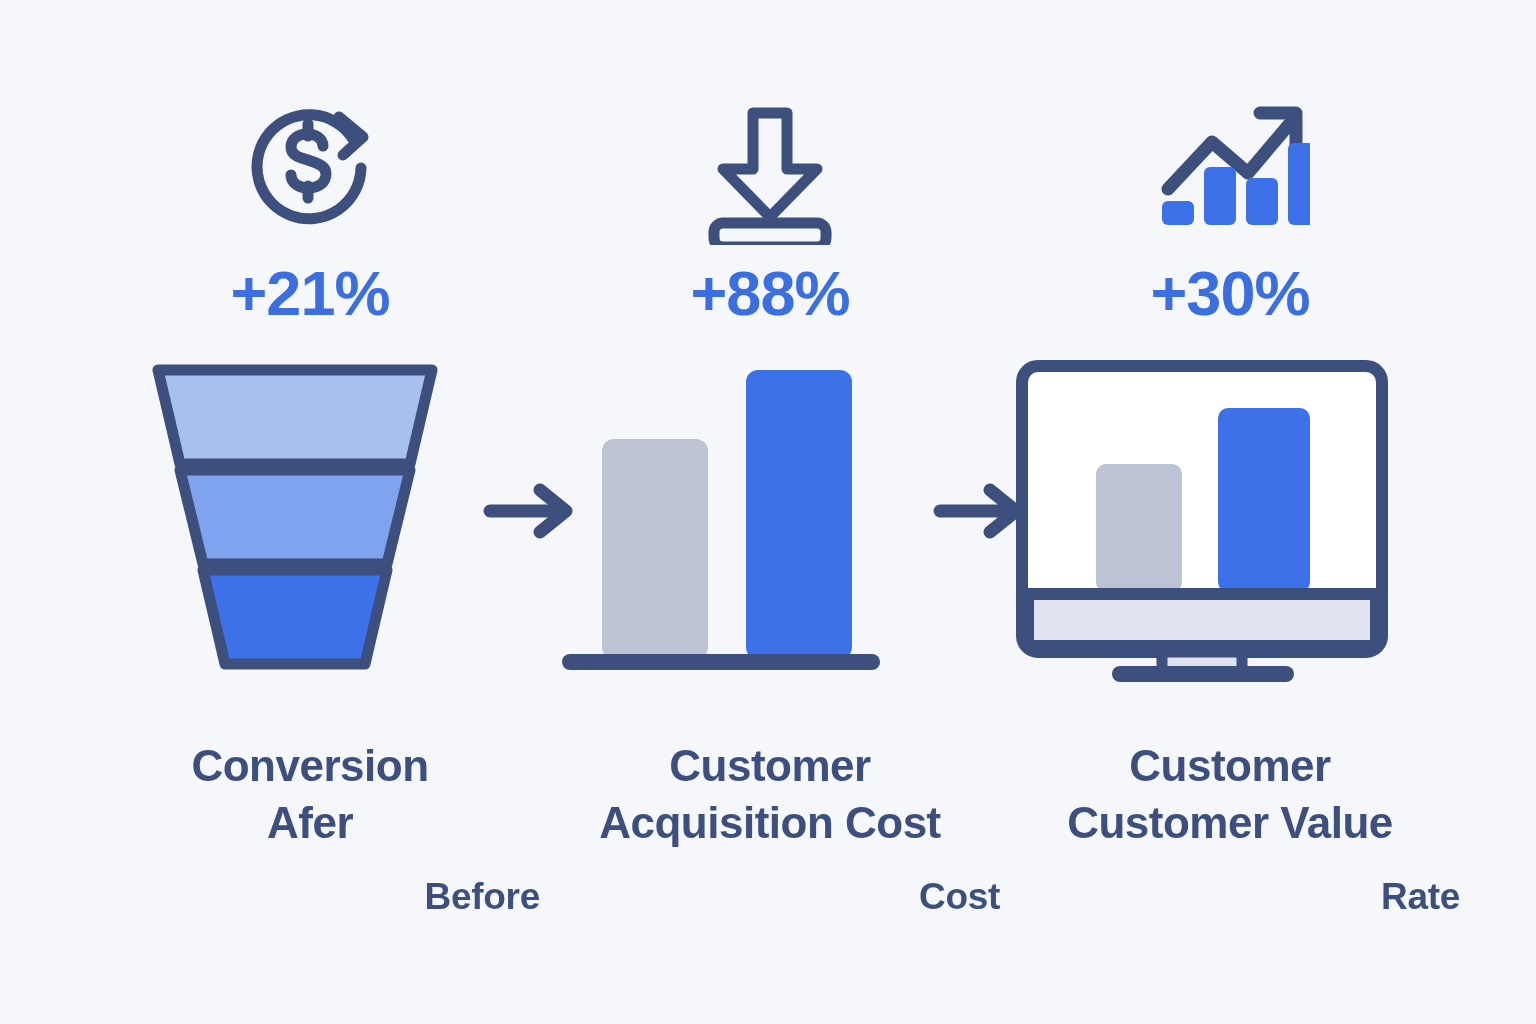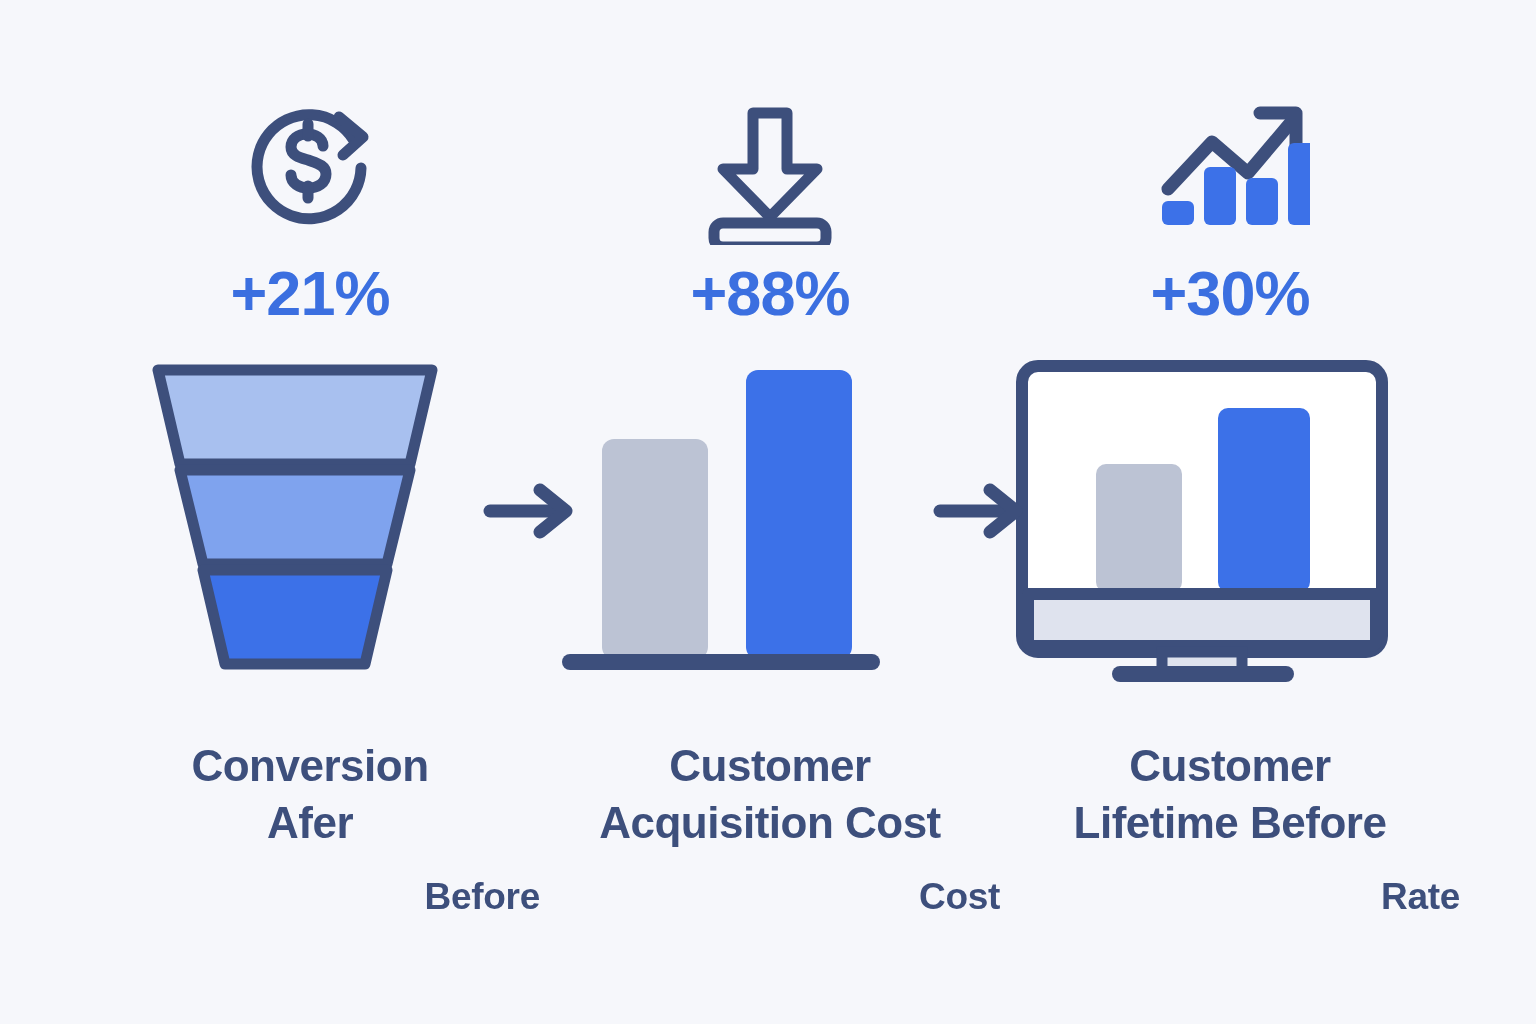--- a/index.html
+++ b/index.html
@@ -194,21 +194,21 @@
                  L 34 294 Q 28 294 28 288 Z" fill="#dfe3ee" stroke="#3d4f7c" stroke-width="12" stroke-linejoin="round"></path>
 
         <rect x="162" y="300" width="80" height="26" fill="#dfe3ee" stroke="#3d4f7c" stroke-width="11"></rect>
 
         <rect x="112" y="314" width="182" height="16" rx="8" fill="#3d4f7c"></rect>
       </svg>
     </div>
 
     <div class="title">
       <div>Customer</div>
-      <div>Lifetime Before</div>
+      <div>Customer Value</div>
     </div>
 
     <div class="phase">Rate</div>
   </div>
 
   <div class="arrow" id="arrow-0">
     <svg width="110" height="70" viewBox="0 0 110 70">
       <line x1="12" y1="35" x2="78" y2="35" stroke="#3d4f7c" stroke-width="13" stroke-linecap="round"></line>
       <path d="M 62 14 L 88 35 L 62 56" fill="none" stroke="#3d4f7c" stroke-width="13" stroke-linecap="round" stroke-linejoin="round"></path>
     </svg>

